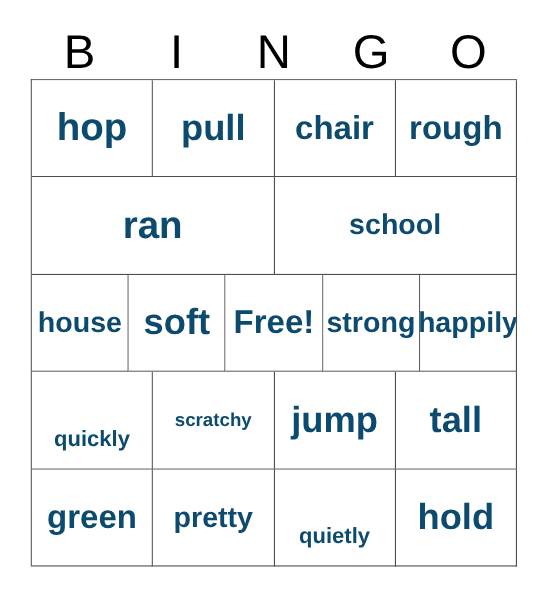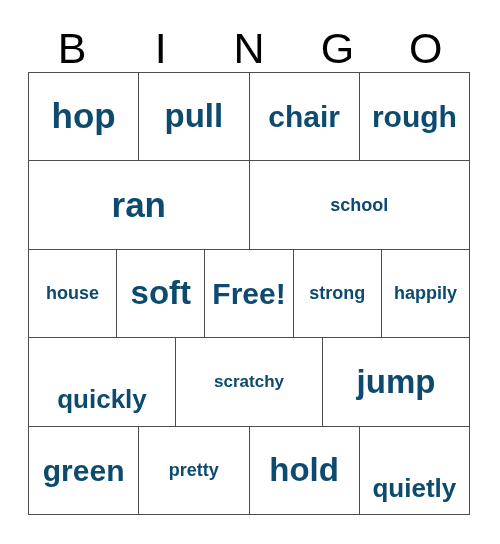--- a/index.html
+++ b/index.html
@@ -77,22 +77,22 @@
     line-height: 1.05;
     color: #0c4a6e;
     text-align: left;
     font-weight: 700;
   }
 
   
   .len-3  { font-size: 35px; }
   .len-4  { font-size: 33px; }
   .len-5  { font-size: 30px; }
-  .len-6  { font-size: 18px; }
-  .len-7  { font-size: 26px; margin-top: 36px; }
+  .len-6  { font-size: 26px; }
+  .len-7  { font-size: 20px; margin-top: 36px; }
   .len-8  { font-size: 19px; }
   .len-9  { font-size: 17px; }
 </style>
 </head>
 <body>
 
 <div class="card">
 
   <div class="header-row">
     <div class="header-cell">B</div>
@@ -149,31 +149,34 @@
     <div class="grid-row">
       <div class="cell">
           <span class="cell-text len-7">quickly</span>
         </div>
       <div class="cell">
           <span class="cell-text len-9">scratchy</span>
         </div>
       <div class="cell">
           <span class="cell-text len-4">jump</span>
         </div>
+      <div class="cell">
+          <span class="cell-text len-4">tall</span>
+        </div>
     </div>
 
     <div class="grid-row">
       <div class="cell">
           <span class="cell-text len-5">green</span>
         </div>
       <div class="cell">
           <span class="cell-text len-6">pretty</span>
         </div>
       <div class="cell">
-          <span class="cell-text len-4">hold</span>
+          <span class="cell-text len-7">quietly</span>
         </div>
       <div class="cell">
-          <span class="cell-text len-7">quietly</span>
+          <span class="cell-text len-4">hold</span>
         </div>
     </div>
 
   </div>
 </div>
 
 </body></html>

